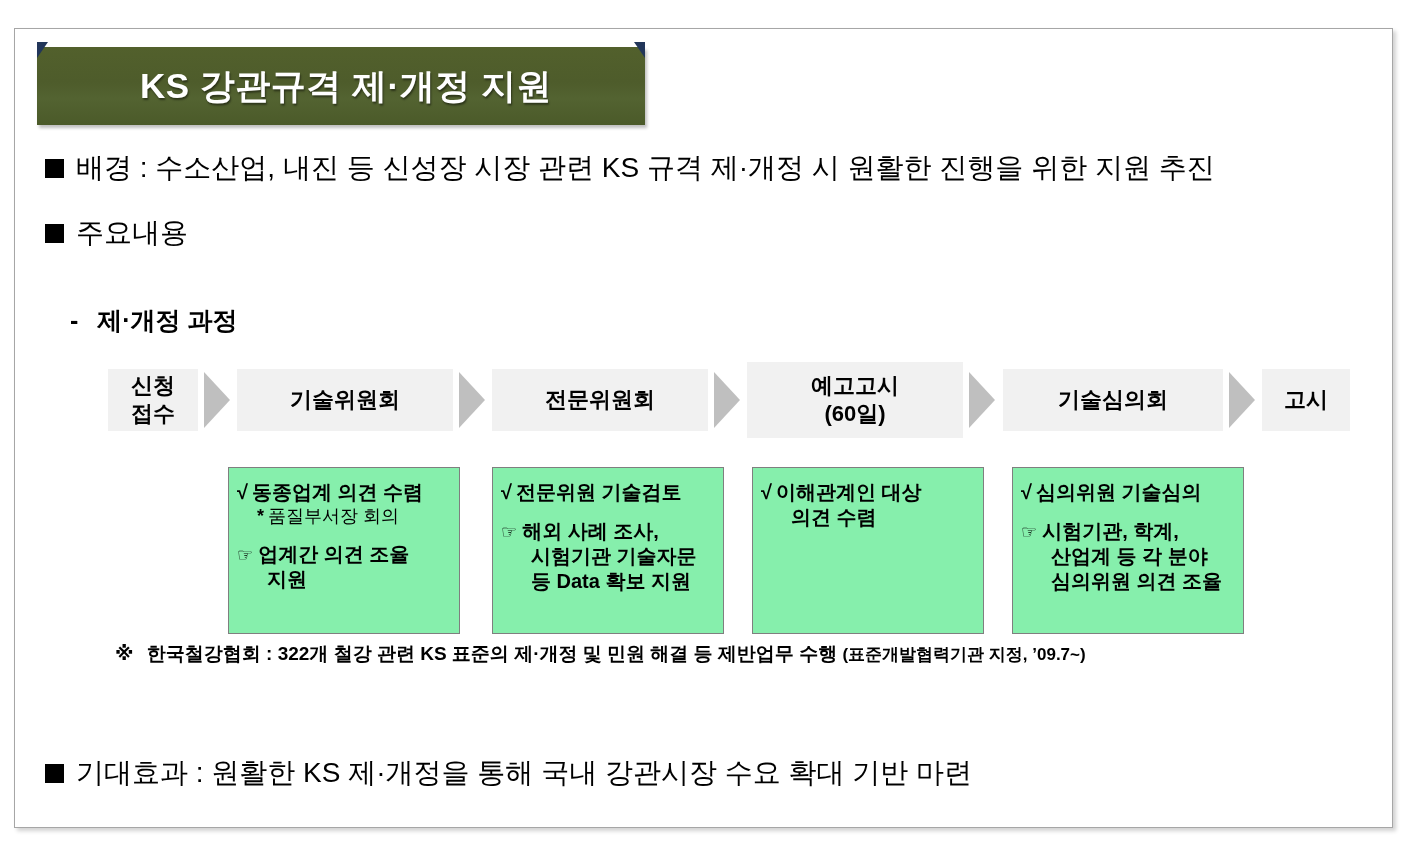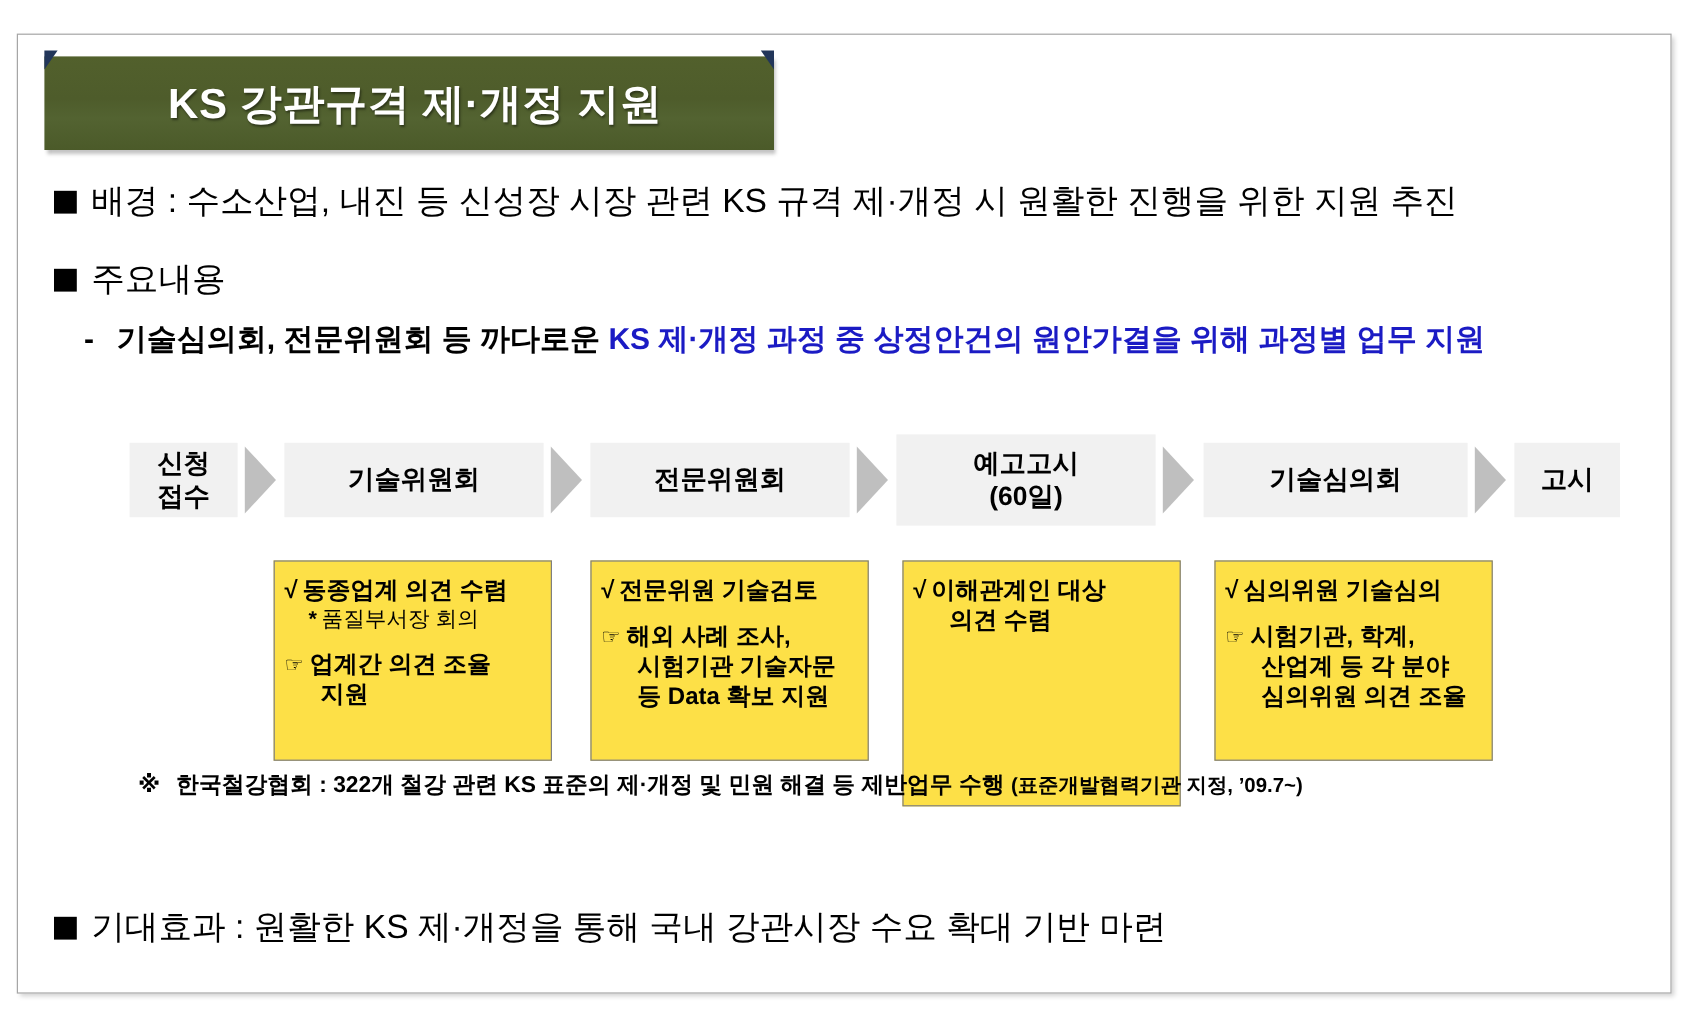--- a/index.html
+++ b/index.html
@@ -133,21 +133,21 @@
   .arrow {
     position: absolute;
     width: 0;
     height: 0;
     border-style: solid;
     border-width: 28px 0 28px 26px;
     border-color: transparent transparent transparent #bfbfbf;
   }
   .detail-box {
     position: absolute;
-    background: #fde047;
+    background: #86efac;
     border: 1px solid #7f7f7f;
     box-sizing: border-box;
     padding: 12px 6px 8px 8px;
   }
   .d-row {
     font-size: 20px;
     font-weight: bold;
     color: #000000;
     line-height: 1.25;
     white-space: nowrap;
@@ -196,25 +196,25 @@
   <div class="bullet-line lvl1" style="left:30px; top:120px;">
     <span class="sq"></span>
     <span>배경 : 수소산업, 내진 등 신성장 시장 관련 KS 규격 제·개정 시 원활한 진행을 위한 지원 추진</span>
   </div>
 
   <div class="bullet-line lvl1" style="left:30px; top:185px;">
     <span class="sq"></span>
     <span>주요내용</span>
   </div>
 
-  <div class="dash-line" style="left:55px; top:237px;">
+
+  <div class="dash-line" style="left:55px; top:275px;">
     <span>-</span>
-    <span style="margin-left:12px;">기술심의회, 전문위원회 등 까다로운 </span><span class="blue">KS 제·개정 과정 중 상정안건의 원안가결을 위해 과정별 업무 지원</span>
-  </div>
-
+    <span style="margin-left:12px;">제·개정 과정</span>
+  </div>
 
   <div id="flow">
 
     <div class="proc-box" style="left:93px; top:340px; width:90px; height:62px;">
       <span style="white-space:pre-line;">신청
 접수</span>
     </div>
     <div class="arrow" style="left:189px; top:343px;"></div>
 
     <div class="proc-box" style="left:222px; top:340px; width:216px; height:62px;">
@@ -267,21 +267,21 @@
         <span class="mark-hand">☞</span><span>해외 사례 조사,</span>
       </div>
       <div class="d-row indent">
         <span>시험기관 기술자문</span>
       </div>
       <div class="d-row indent">
         <span>등 Data 확보 지원</span>
       </div>
     </div>
 
-    <div class="detail-box" style="left:737px; top:438px; width:232px; height:205px;">
+    <div class="detail-box" style="left:737px; top:438px; width:232px; height:167px;">
       <div class="d-row">
         <span class="mark">√</span><span>이해관계인 대상</span>
       </div>
       <div class="d-row indent">
         <span>의견 수렴</span>
       </div>
     </div>
 
     <div class="detail-box" style="left:997px; top:438px; width:232px; height:167px;">
       <div class="d-row">

